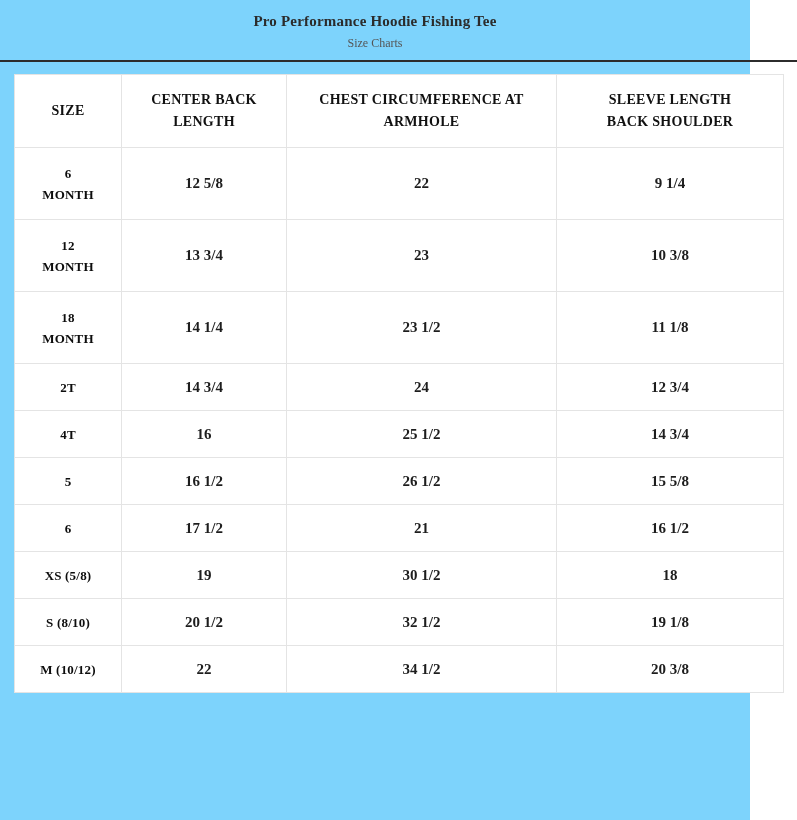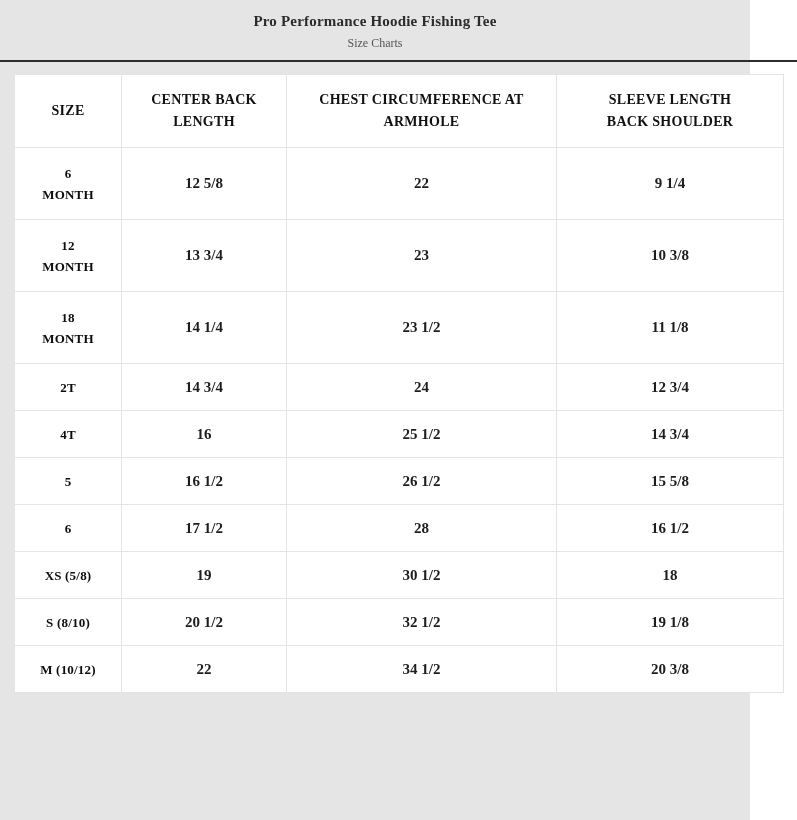--- a/index.html
+++ b/index.html
@@ -11,21 +11,21 @@
     width: 797px;
     height: 820px;
     font-family: "Liberation Serif", "DejaVu Serif", serif;
     color: #1a1a1a;
     overflow: hidden;
   }
   .page {
     position: relative;
     width: 750px;
     height: 820px;
-    background: #e5e5e5;
+    background: #7dd3fc;
   }
   
   .heading {
     text-align: center;
     padding-top: 12px;
   }
   .chart-title {
     font-size: 15px;
     font-weight: bold;
     letter-spacing: 0.2px;
@@ -186,21 +186,21 @@
             </td>
             <td>16 1/2</td>
             <td>26 1/2</td>
             <td>15 5/8</td>
           </tr>
           <tr class="short">
             <td class="size-cell">
               <span class="sz-line">6</span>
             </td>
             <td>17 1/2</td>
-            <td>28</td>
+            <td>21</td>
             <td>16 1/2</td>
           </tr>
           <tr class="short">
             <td class="size-cell">
               <span class="sz-line">XS (5/8)</span>
             </td>
             <td>19</td>
             <td>30 1/2</td>
             <td>18</td>
           </tr>

